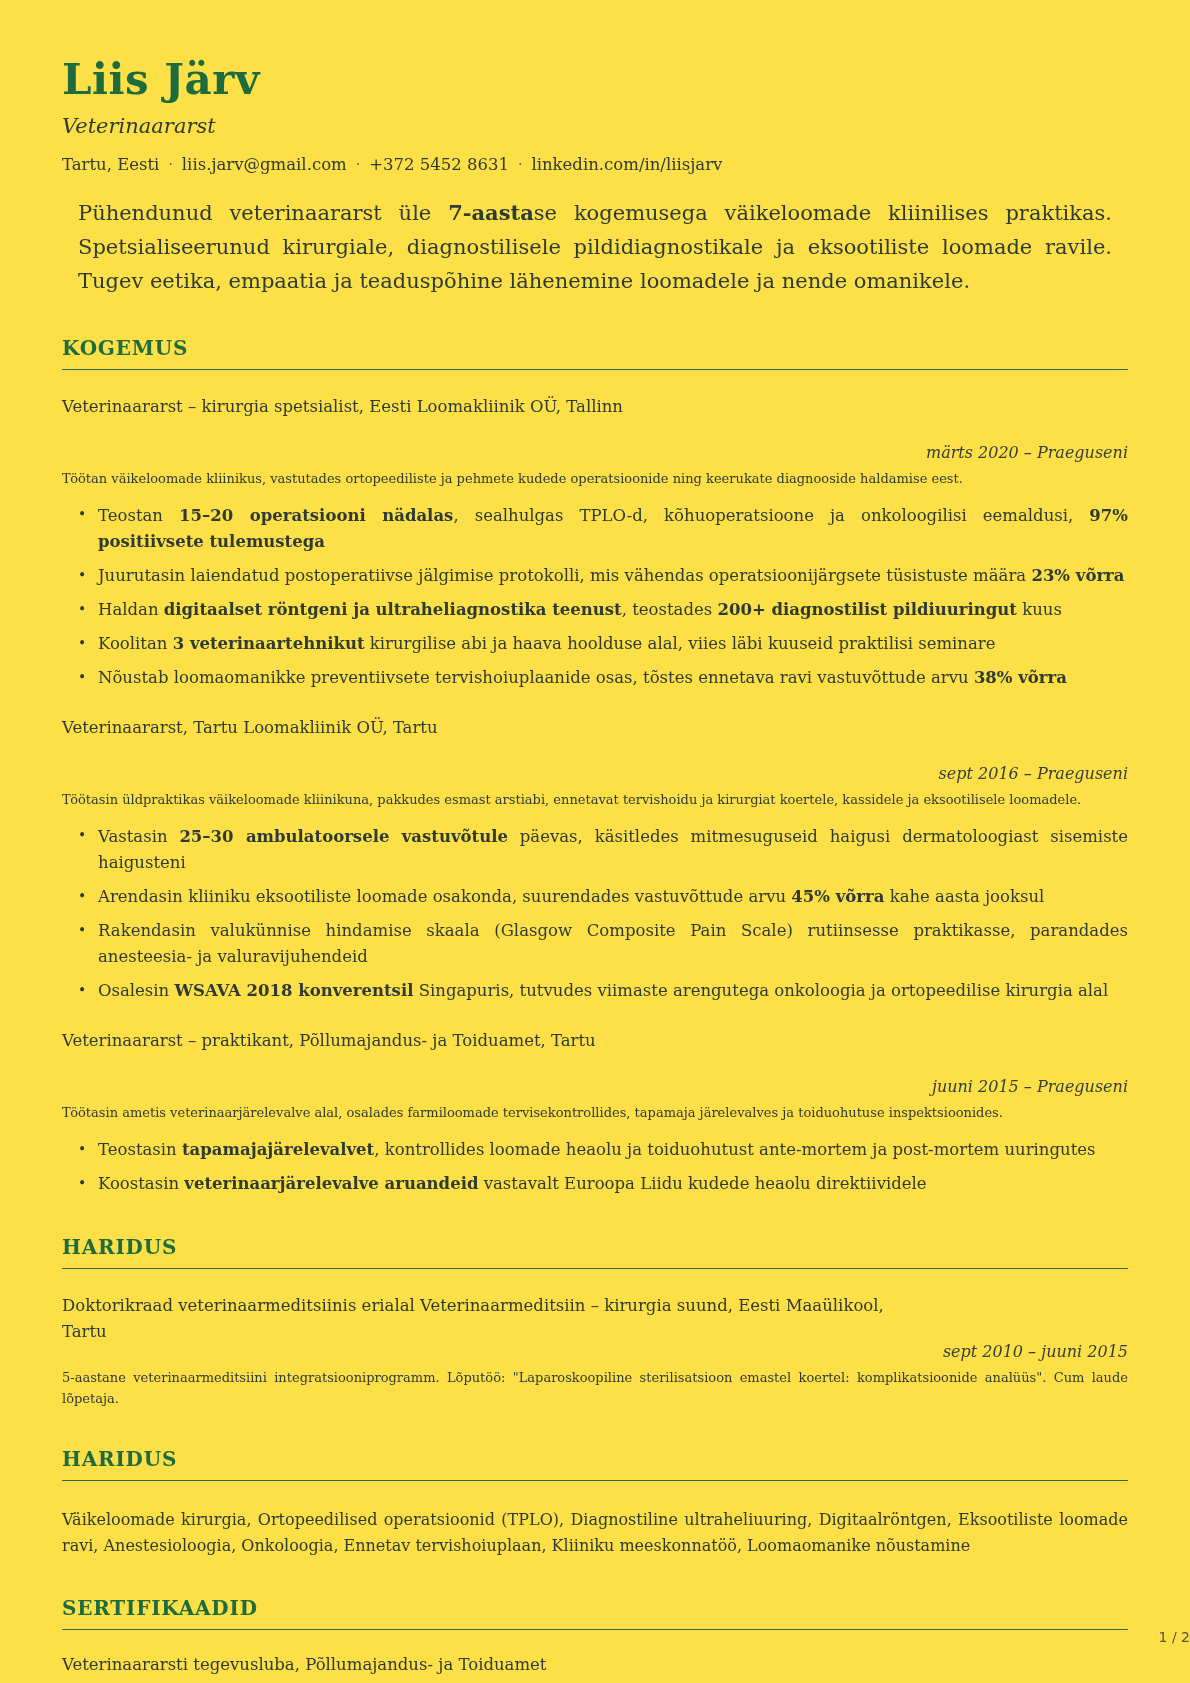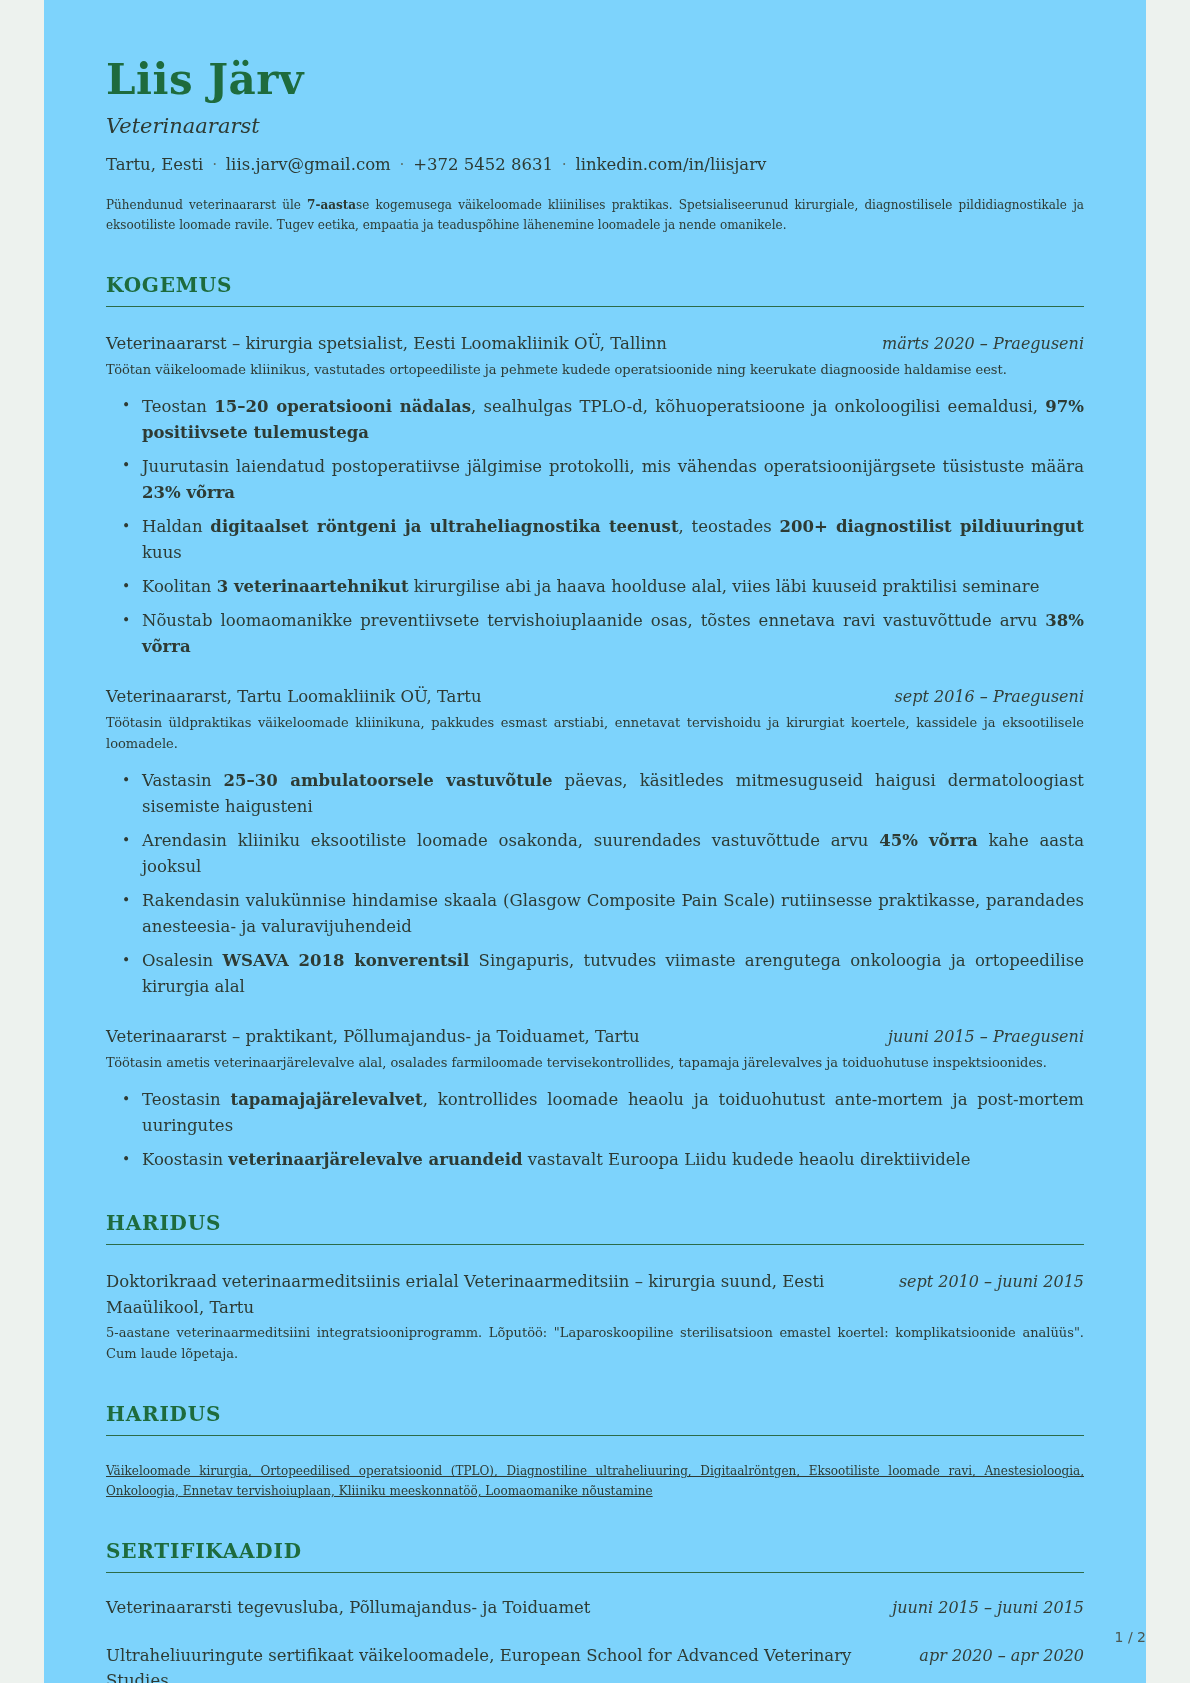--- a/index.html
+++ b/index.html
@@ -2,24 +2,24 @@
 <html lang="et"><head>
 <meta charset="utf-8">
 <style>
   html, body {
     margin: 0;
     padding: 0;
     background: #edf2ee;
   }
   .page {
     position: relative;
-    width: 1102px;
+    width: 1190px;
     height: 1683px;
     margin: 0 auto;
-    background: #7dd3fc;
+    background: #fde047;
     box-sizing: border-box;
     padding: 58px 62px 0 62px;
     font-family: "DejaVu Serif", "Liberation Serif", serif;
     color: #2e3b34;
     overflow: hidden;
   }
   
   h1.name {
     margin: 0 0 12px 0;
     font-size: 42px;
@@ -41,22 +41,22 @@
   }
   .contact-line .sep {
     display: inline-block;
     margin: 0 9px;
     color: #5a6a60;
     font-size: 14px;
     vertical-align: 1px;
   }
   .contact-link { color: #2e3b34; text-decoration: none; }
   p.summary {
-    margin: 0;
-    font-size: 12px;
+    margin: 16px;
+    font-size: 21px;
     line-height: 1.62;
     text-align: justify;
   }
   
   h2.sec-heading {
     margin: 38px 0 0 0;
     font-size: 20px;
     font-weight: bold;
     color: #1e6b3d;
     letter-spacing: 0.8px;
@@ -81,20 +81,21 @@
   .entry-title .bold { font-weight: normal; }
   .entry-date {
     flex: 0 0 auto;
     font-style: italic;
     font-size: 16px;
     line-height: 1.6;
     padding-left: 24px;
     white-space: nowrap;
     text-align: center;
     color: #333f38;
+    margin-top: 46px;
   }
   p.entry-desc {
     margin: 2px 0 0 0;
     font-size: 13px;
     line-height: 1.62;
     text-align: justify;
   }
   ul.bullets {
     list-style: none;
     margin: 14px 0 0 0;
@@ -113,24 +114,23 @@
     position: absolute;
     left: 0;
     top: 0.05em;
     font-size: 14px;
     color: #2e3b34;
   }
   b { font-weight: bold; }
   
   p.skills-text {
     margin: 26px 0 0 0;
-    font-size: 12px;
+    font-size: 16px;
     line-height: 1.62;
     text-align: justify;
-    text-decoration: underline;
   }
   
   .cert-entry { margin-top: 22px; }
   
   .page-footer {
     position: absolute;
     bottom: 38px;
     left: 0;
     width: 100%;
     text-align: right;

